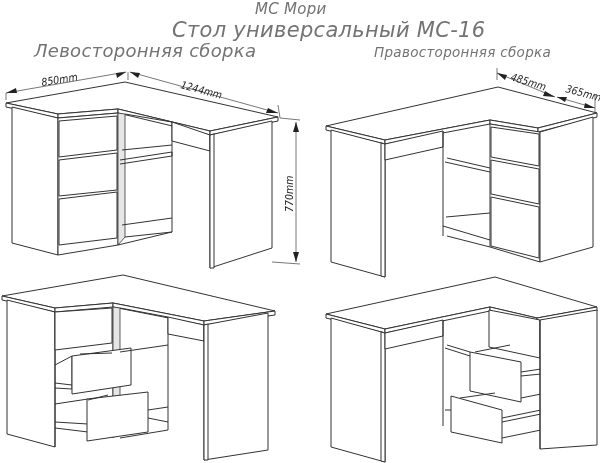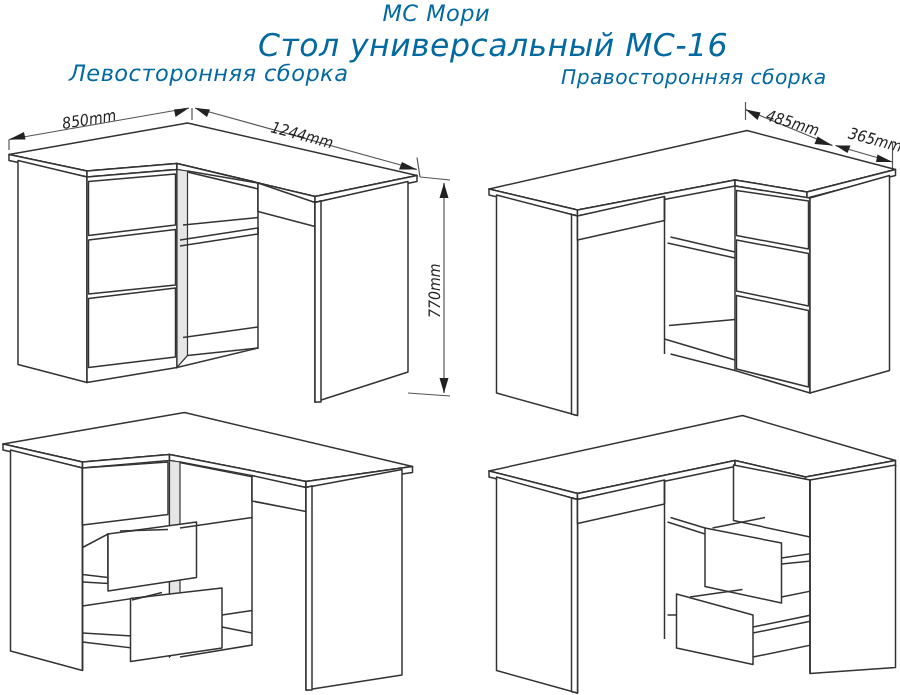--- a/index.html
+++ b/index.html
@@ -1,20 +1,20 @@
 <!DOCTYPE html>
 <html><head>
 <meta charset="utf-8">
 <style>
   html, body { margin: 0; padding: 0; background: #ffffff; }
   body { width: 600px; height: 463px; position: relative; overflow: hidden; font-family: "DejaVu Sans", sans-serif; color: #222; }
-  .lbl { position: absolute; font-style: italic; font-family: "DejaVu Sans", sans-serif; color: #0369a1; white-space: nowrap; letter-spacing: 0.3px; }
+  .lbl { position: absolute; font-style: italic; font-family: "DejaVu Sans", sans-serif; color: #737373; white-space: nowrap; letter-spacing: 0.3px; }
   #brand { left: 255px; top: 0px; font-size: 15px; }
   #product { left: 172px; top: 18px; font-size: 21px; }
-  #left-caption { left: 46px; top: 40px; font-size: 15px; }
+  #left-caption { left: 34px; top: 40px; font-size: 18px; }
   #right-caption { left: 374px; top: 44px; font-size: 13.5px; }
   svg { position: absolute; left: 0; top: 0; }
   .ln { fill: #fff; stroke: #333; stroke-width: 1; stroke-linejoin: round; }
   .ln2 { fill: none; stroke: #333; stroke-width: 1; }
   .dim { fill: none; stroke: #555; stroke-width: 0.8; }
   .arr { fill: #222; }
   .dimtxt { font-family: "DejaVu Sans Condensed", "DejaVu Sans", sans-serif; font-size: 10.5px; fill: #222; font-style: italic; }
   .shade { fill: #e6e6e6; stroke: #333; stroke-width: 0.8; }
 </style>
 </head>

